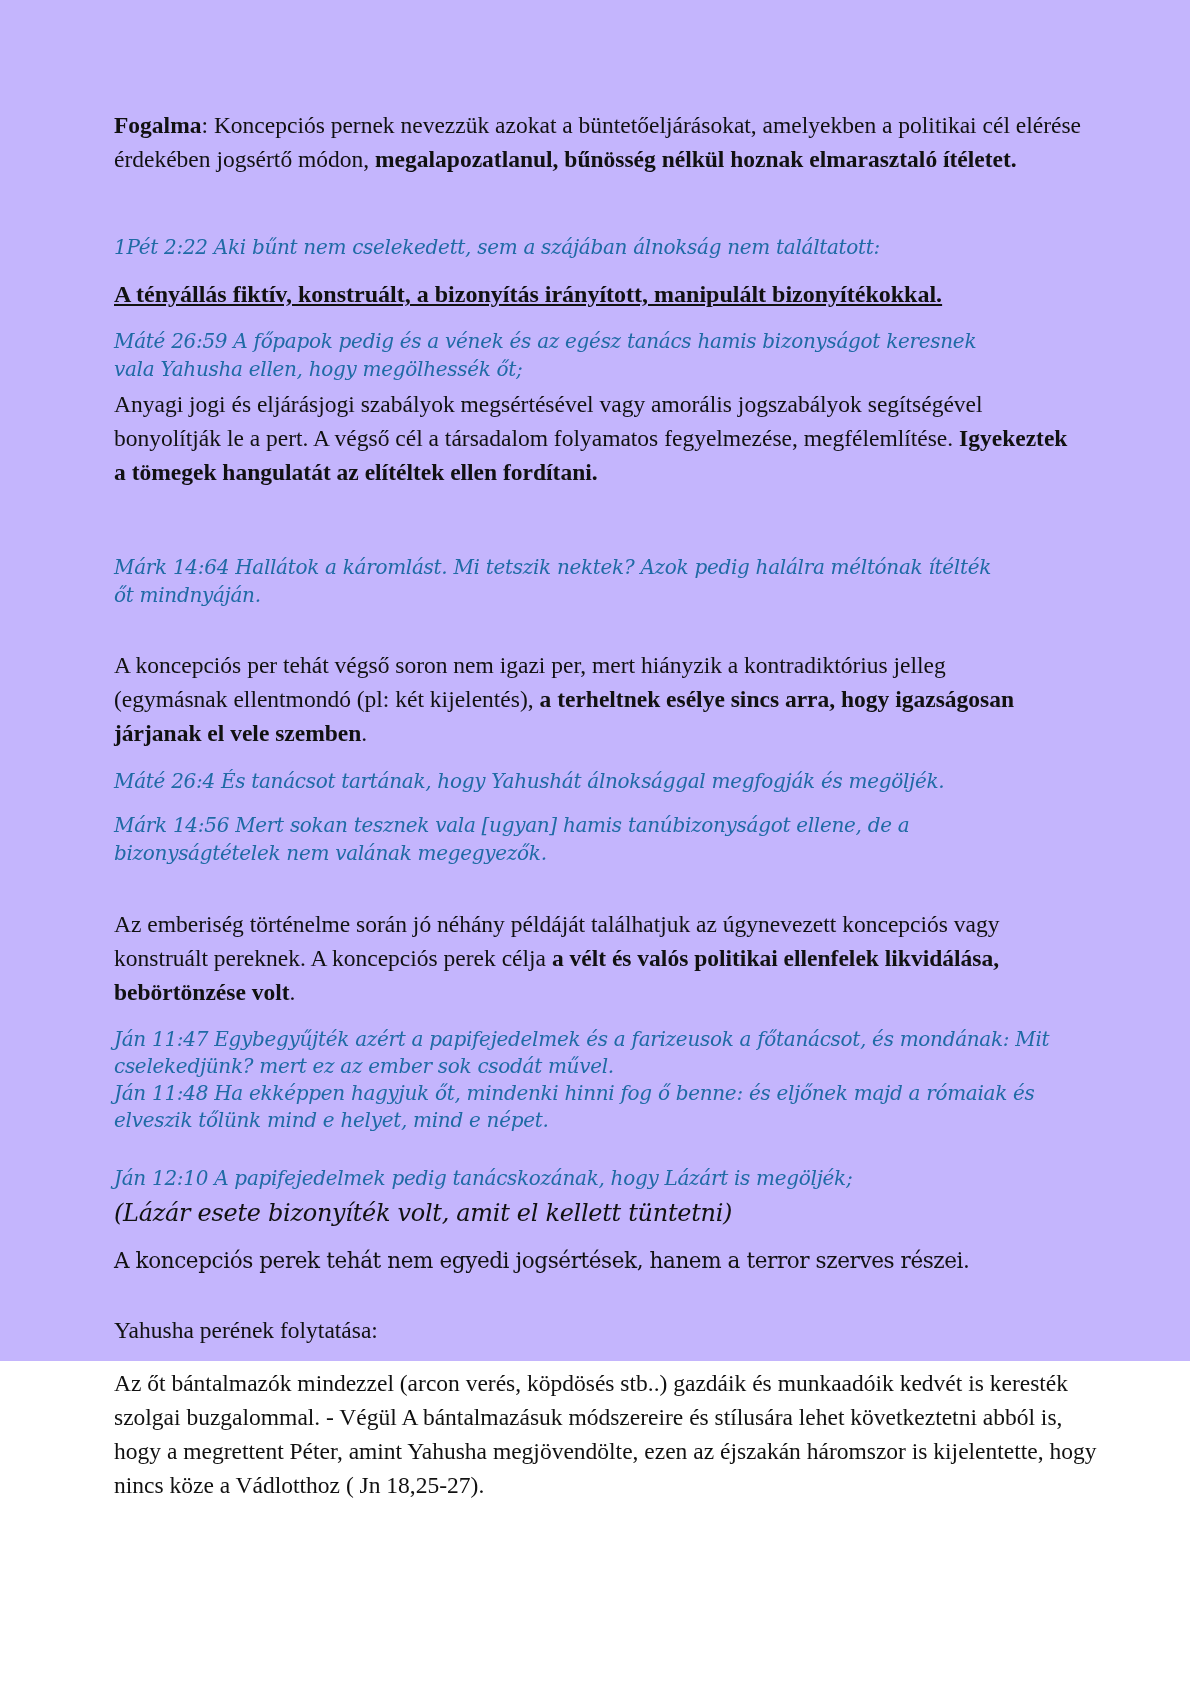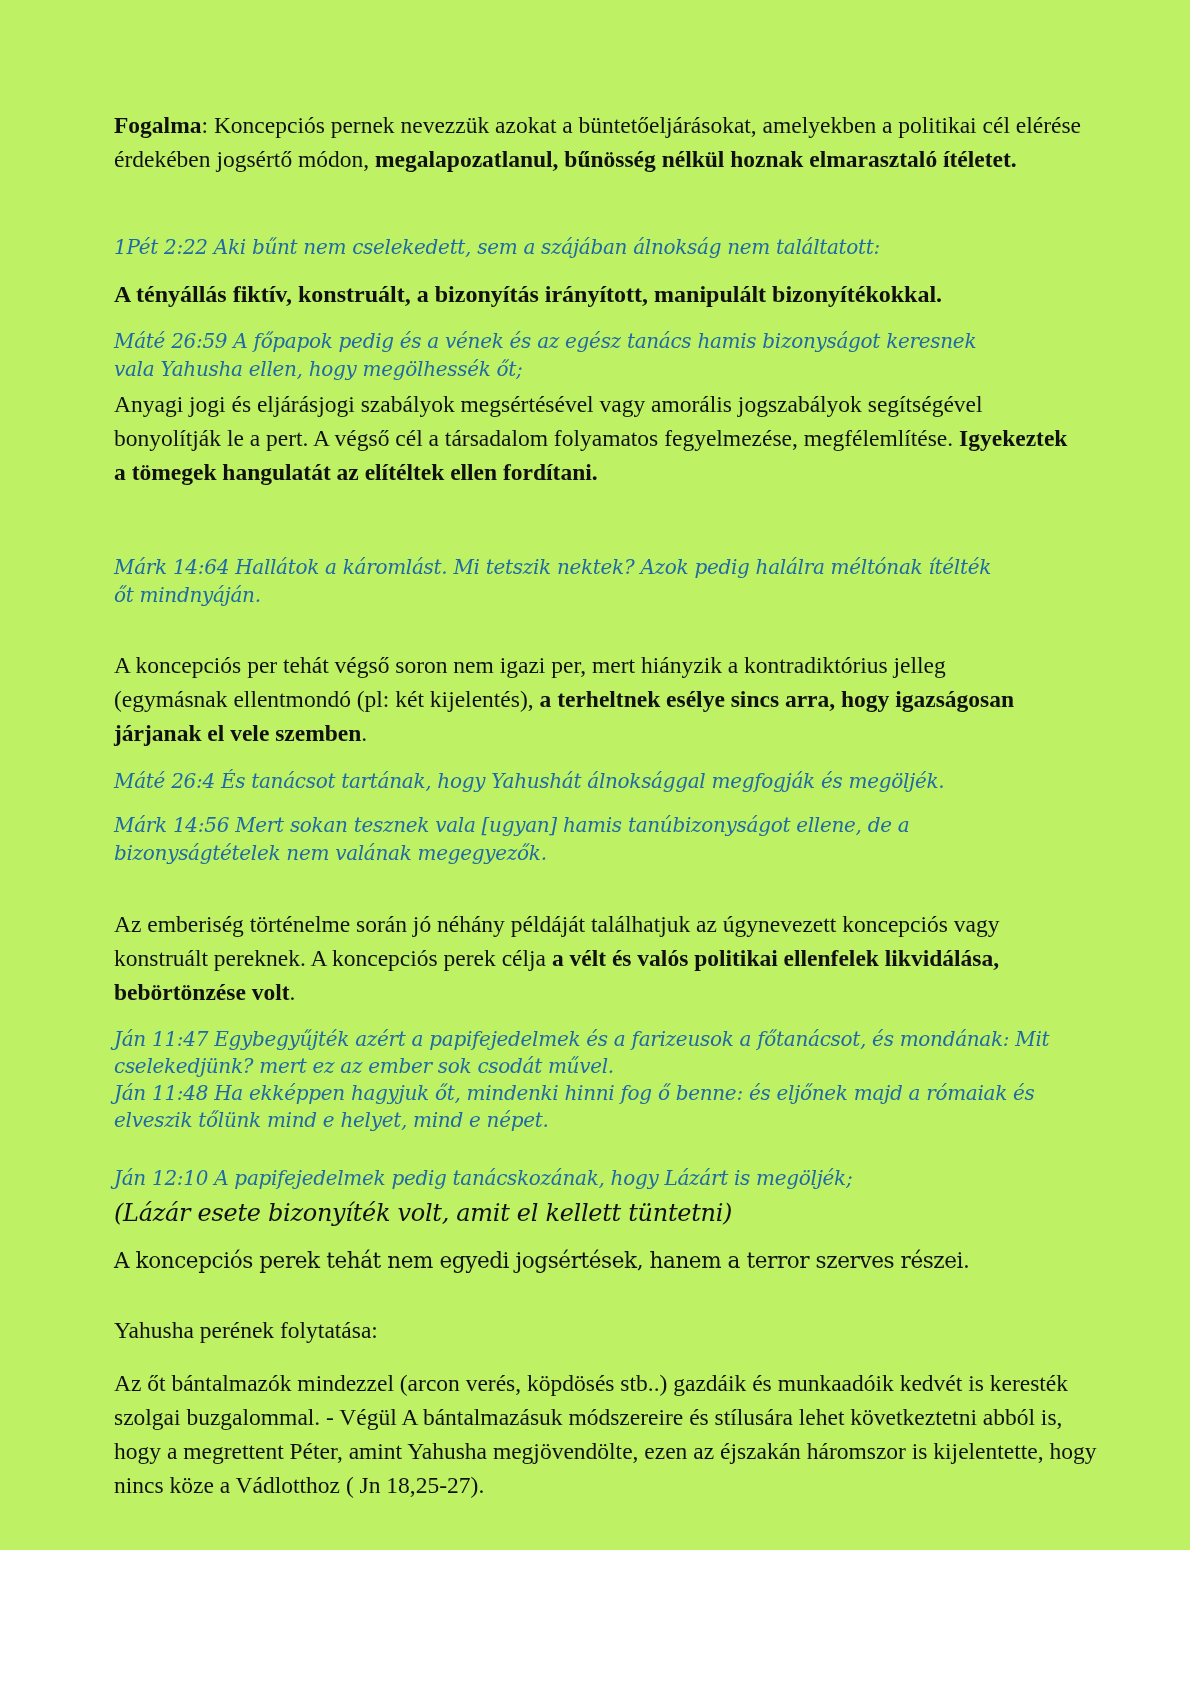--- a/index.html
+++ b/index.html
@@ -1,35 +1,35 @@
 <!DOCTYPE html>
 <html><head>
 <meta charset="utf-8">
 <style>
   html, body { margin: 0; padding: 0; background: #ffffff; }
   body { width: 1190px; height: 1683px; position: relative; overflow: hidden; }
-  .page { position: absolute; left: 0; top: 0; width: 1190px; height: 1550px; background: #bef264; }
+  .page { position: absolute; left: 0; top: 0; width: 1190px; height: 1361px; background: #c4b5fd; }
   .blk { position: absolute; left: 114px; width: 980px; margin: 0; }
   .body-text { font-family: "Liberation Serif", serif; font-size: 23.5px; line-height: 34px; color: #111; }
   .quote { font-family: "DejaVu Serif", serif; font-style: italic; font-size: 20px; line-height: 28px; color: #1f6aa5; letter-spacing: -0.3px; }
   .quote-black { font-family: "DejaVu Serif", serif; font-style: italic; font-size: 24px; line-height: 28px; color: #111; letter-spacing: -0.3px; margin-top: 8px; }
   .quote-dark { font-family: "DejaVu Serif", serif; font-size: 21.5px; line-height: 30px; color: #111; letter-spacing: -0.4px; }
   b { font-weight: bold; }
   .heading-bold { font-family: "Liberation Serif", serif; font-weight: bold; font-size: 24px; line-height: 34px; color: #111; }
 </style>
 </head>
 <body>
 
 <div class="page">
 
   <p class="blk body-text" style="top:108px;"><b>Fogalma</b><span>: </span><span>Koncepciós pernek nevezzük azokat a büntetőeljárásokat, amelyekben a politikai cél elérése érdekében jogsértő módon, </span><b>megalapozatlanul, bűnösség nélkül hoznak elmarasztaló ítéletet.</b></p>
 
   <p class="blk quote" style="top:233px;">1Pét 2:22 Aki bűnt nem cselekedett, sem a szájában álnokság nem találtatott:</p>
 
-  <p class="blk heading-bold" style="top:277px;">A tényállás fiktív, konstruált, a bizonyítás irányított, manipulált bizonyítékokkal.</p>
+  <p class="blk heading-bold" style="top:277px;text-decoration:underline;">A tényállás fiktív, konstruált, a bizonyítás irányított, manipulált bizonyítékokkal.</p>
 
   <p class="blk quote" style="top:327px; width:900px;">Máté 26:59 A főpapok pedig és a vének és az egész tanács hamis bizonyságot keresnek vala Yahusha ellen, hogy megölhessék őt;</p>
 
   <p class="blk body-text" style="top:387px; width:960px;"><span> Anyagi jogi és eljárásjogi szabályok megsértésével vagy amorális jogszabályok segítségével bonyolítják le a pert. A végső cél a társadalom folyamatos fegyelmezése, megfélemlítése. </span><b>Igyekeztek a tömegek hangulatát az elítéltek ellen fordítani.</b></p>
 
 
   <p class="blk quote" style="top:553px; width:900px;">Márk 14:64 Hallátok a káromlást. Mi tetszik nektek? Azok pedig halálra méltónak ítélték őt mindnyáján.</p>
 
   <p class="blk body-text" style="top:648px; width:940px;"><span> A koncepciós per tehát végső soron nem igazi per, mert hiányzik a kontradiktórius jelleg (egymásnak ellentmondó (pl: két kijelentés), </span><b>a terheltnek esélye sincs arra, hogy igazságosan járjanak el vele szemben</b><span>.</span></p>
 

